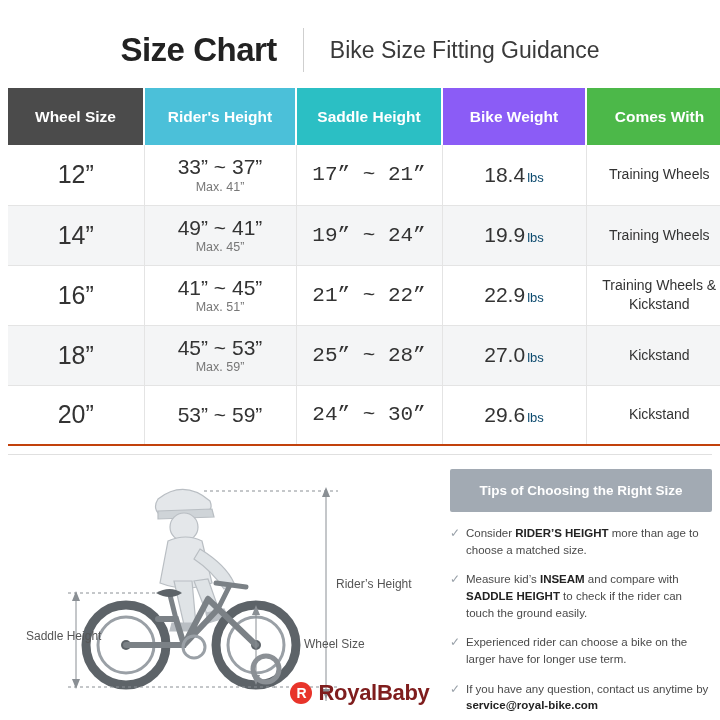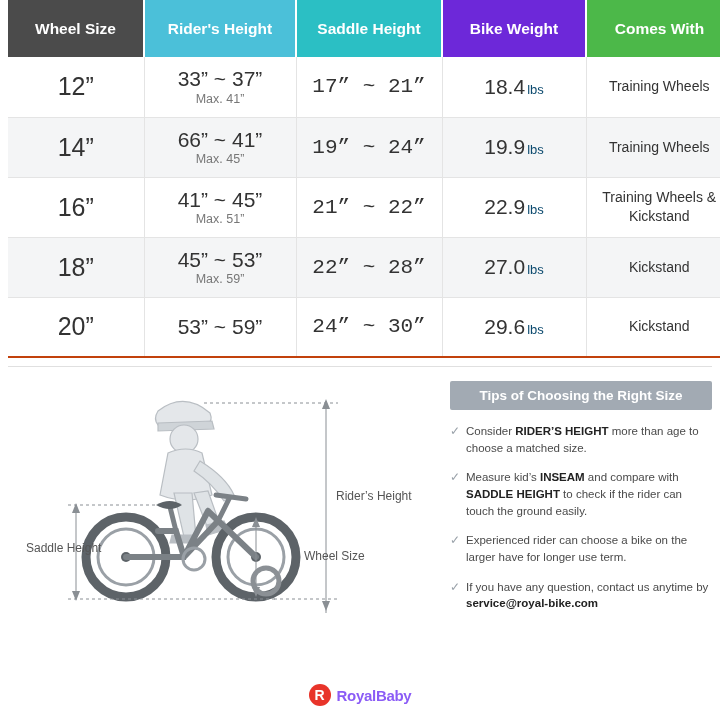--- a/index.html
+++ b/index.html
@@ -95,21 +95,21 @@
   .tips {
     width: 272px;
     padding-left: 10px;
   }
   .tips-header {
     background: #a2aab3;
     color: #ffffff;
     font-size: 13.5px;
     font-weight: bold;
     text-align: center;
-    padding: 7px 0;
+    padding: 14px 0;
     border-radius: 2px;
   }
   .tip {
     display: flex;
     margin-top: 13px;
     font-size: 11.5px;
     line-height: 1.45;
     color: #4a4a4a;
   }
   .tip .check {
@@ -134,58 +134,63 @@
     background: #e8342a;
     color: #ffffff;
     font-size: 14px;
     font-weight: bold;
     display: flex;
     align-items: center;
     justify-content: center;
     margin-right: 6px;
   }
   .logo-text {
-    font-size: 15px;
-    font-weight: bold;
-    color: #8b5cf6;
+    font-size: 22px;
+    font-weight: bold;
+    color: #7f1d1d;
     letter-spacing: -0.3px;
   }
 
   
   .dlabel {
     position: absolute;
     font-size: 12px;
     color: #555;
     white-space: nowrap;
   }
   .hr-top {
     width: 704px; height: 1px; background: #e0e0e0; margin: 8px auto 0 auto;
   }
 </style>
 </head>
 <body>
 
 <div class="page">
 
+  <div class="header">
+    <div class="header-title">Size Chart</div>
+    <div class="header-divider"></div>
+    <div class="header-subtitle">Bike Size Fitting Guidance</div>
+  </div>
 
   <div class="table-wrap">
     <table class="size-chart">
       <colgroup>
         <col class="c-wheel">
           <col class="c-height">
           <col class="c-saddle">
           <col class="c-weight">
           <col class="c-comes">
       </colgroup>
       <thead>
         <tr>
           <th id="th0" style="background: rgb(75, 75, 75);">Wheel Size</th>
           <th id="th1" style="background: rgb(75, 192, 217);">Rider's Height</th>
           <th id="th2" style="background: rgb(43, 191, 196);">Saddle Height</th>
-          <th id="th3" style="background: #6d28d9;">Bike Weight</th>
+          <th id="th3" style="background: #8b5cf6;">Bike Weight</th>
           <th id="th4" style="background: rgb(76, 184, 73);">Comes With</th>
         </tr>
       </thead>
       <tbody id="table-body">
           <tr>
             <td>
               <div class="v-wheel">12”</div>
             </td>
             <td>
               <div class="v-main">33” ~ 37”</div>
@@ -199,21 +204,21 @@
             </td>
             <td>
               <div class="v-comes">Training Wheels</div>
             </td>
           </tr>
           <tr>
             <td>
               <div class="v-wheel">14”</div>
             </td>
             <td>
-              <div class="v-main">66” ~ 41”</div>
+              <div class="v-main">49” ~ 41”</div>
               <div class="v-sub">Max. 45”</div>
             </td>
             <td>
               <div class="v-saddle">19” ~ 24”</div>
             </td>
             <td>
               <div class="v-weight">19.9<span class="unit">lbs</span></div>
             </td>
             <td>
               <div class="v-comes">Training Wheels</div>
@@ -239,21 +244,21 @@
           </tr>
           <tr>
             <td>
               <div class="v-wheel">18”</div>
             </td>
             <td>
               <div class="v-main">45” ~ 53”</div>
               <div class="v-sub">Max. 59”</div>
             </td>
             <td>
-              <div class="v-saddle">22” ~ 28”</div>
+              <div class="v-saddle">25” ~ 28”</div>
             </td>
             <td>
               <div class="v-weight">27.0<span class="unit">lbs</span></div>
             </td>
             <td>
               <div class="v-comes">Kickstand</div>
             </td>
           </tr>
           <tr>
             <td>

